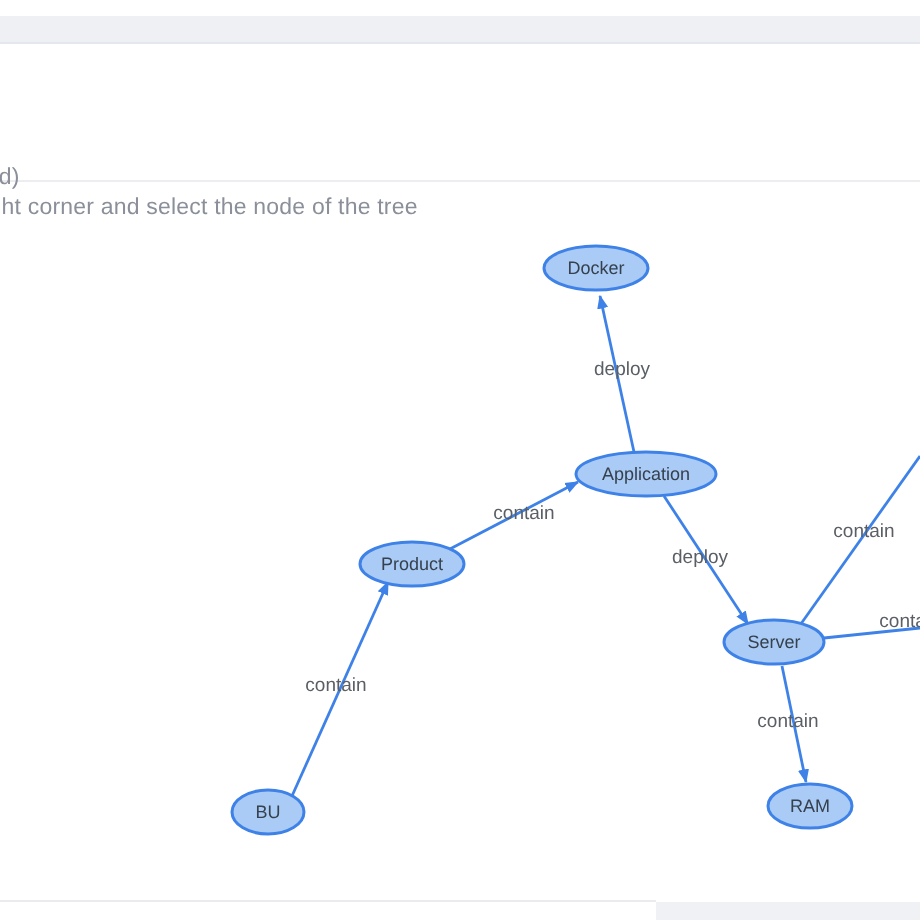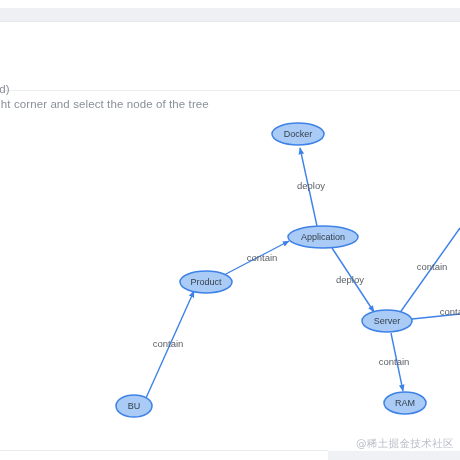--- a/index.html
+++ b/index.html
@@ -157,15 +157,14 @@
           <ellipse cx="405" cy="293" rx="21" ry="11" fill="#a9cbf5" stroke="#3e82e8" stroke-width="1.5"></ellipse>
           <text class="node-label" x="405" y="293">RAM</text>
         </g>
       </g>
     </svg>
   </div>
 
   <div class="panel-bottom-edge"></div>
   <div class="bottom-gray"></div>
 
-  <div class="watermark">@稀土掘金技术社区</div>
 
 </div>
 
 </body></html>

